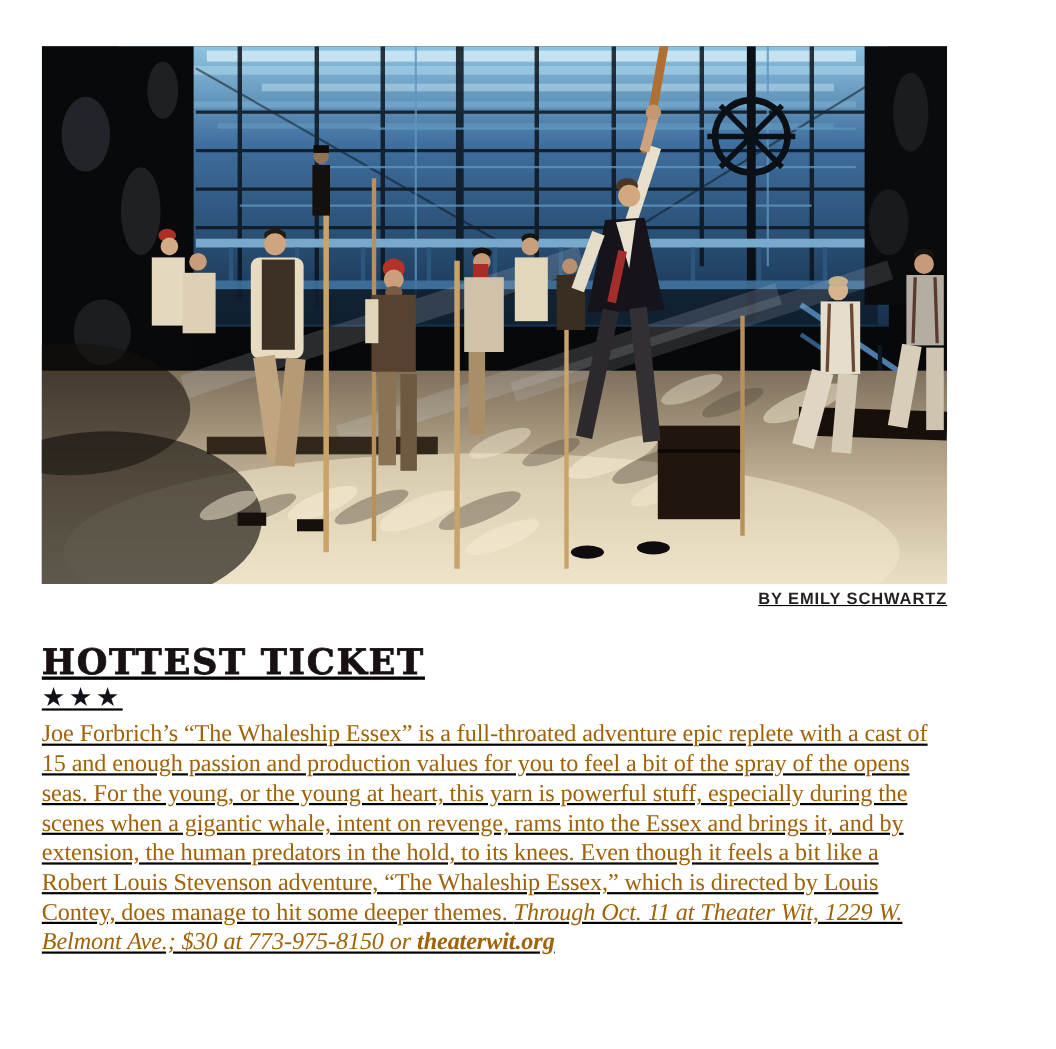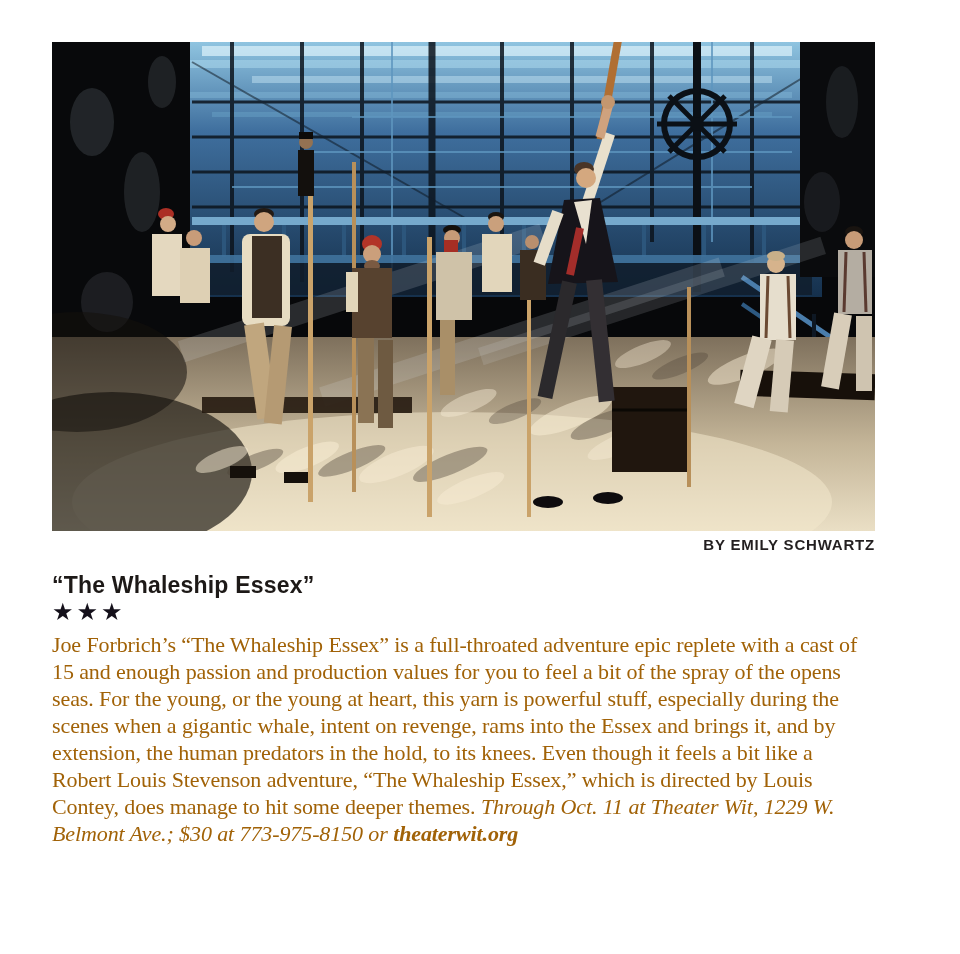--- a/index.html
+++ b/index.html
@@ -1,20 +1,20 @@
 <!DOCTYPE html>
 <html><head>
 <meta charset="utf-8">
 <style>
   html,body{margin:0;padding:0;background:#ffffff;}
   .page{
     position:relative;width:960px;height:954px;background:#ffffff;
     font-family:"Liberation Sans",sans-serif;overflow:hidden;
   }
-  .content{position:absolute;left:52px;top:42px;width:823px;}
+  .content{position:absolute;left:38px;top:42px;width:823px;text-decoration:underline;}
   figure.photo-frame{margin:0;width:823px;height:489px;line-height:0;}
   figure.photo-frame svg{display:block;}
   .credit{
     margin-top:6px;text-align:right;
     font-weight:700;font-size:15px;letter-spacing:.8px;
     color:#231f20;line-height:16px;
   }
   .section-title{
     margin:32px 0 0 0;
     font-family:"DejaVu Serif",serif;font-weight:700;
@@ -269,21 +269,21 @@
           <line x1="794" y1="210" x2="792" y2="270" stroke="#5a3a30" stroke-width="3"></line>
           <line x1="812" y1="210" x2="814" y2="270" stroke="#5a3a30" stroke-width="3"></line>
           <rect x="782" y="272" width="18" height="75" fill="#d8cdb9" transform="rotate(10 791 272)"></rect>
           <rect x="804" y="274" width="16" height="75" fill="#cfc4b0"></rect>
         </g>
       </svg>
     </figure>
 
     <div class="credit">BY EMILY SCHWARTZ</div>
 
-
-    <h2 class="show-title">“The Whaleship Essex”</h2>
+    <h1 class="section-title">HOTTEST TICKET</h1>
+
 
     <div class="stars">★★★</div>
 
     <p class="body-text"><span>Joe Forbrich’s “The Whaleship Essex” is a full-throated adventure epic replete with a cast of 15 and enough passion and production values for you to feel a bit of the spray of the opens seas. For the young, or the young at heart, this yarn is powerful stuff, especially during the scenes when a gigantic whale, intent on revenge, rams into the Essex and brings it, and by extension, the human predators in the hold, to its knees. Even though it feels a bit like a Robert Louis Stevenson adventure, “The Whaleship Essex,” which is directed by Louis Contey, does manage to hit some deeper themes. </span><span class="it">Through Oct. 11 at Theater Wit, 1229 W. Belmont Ave.; $30 at 773-975-8150 or </span><span class="it bold">theaterwit.org</span></p>
 
   </div>
 </div>
 
 </body></html>

